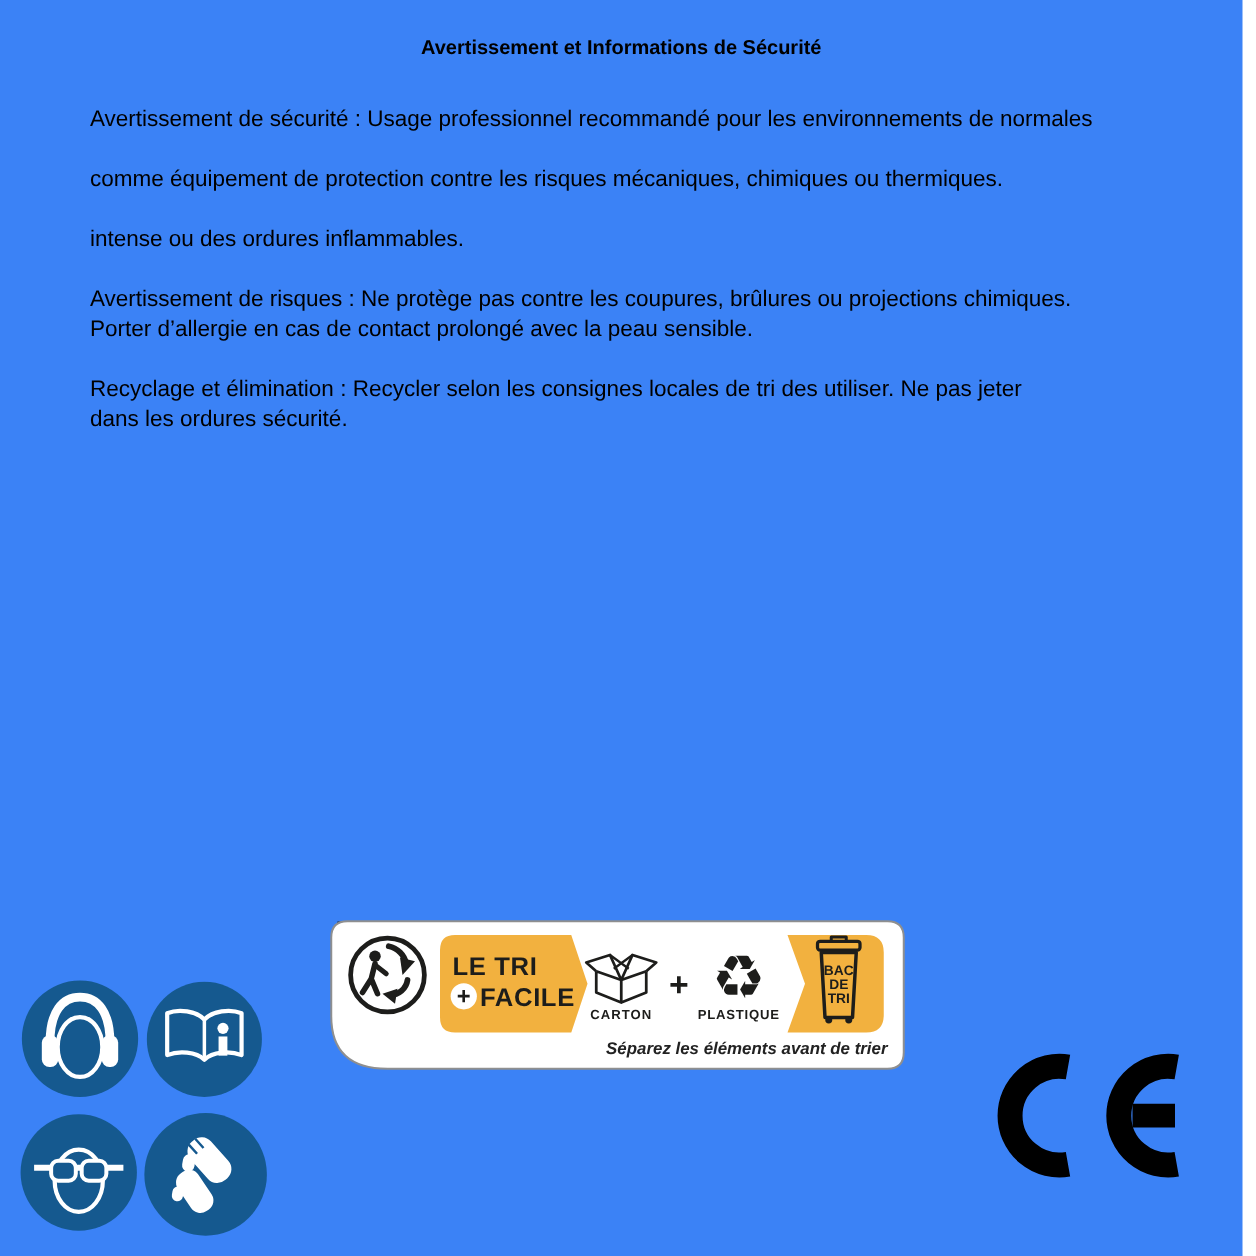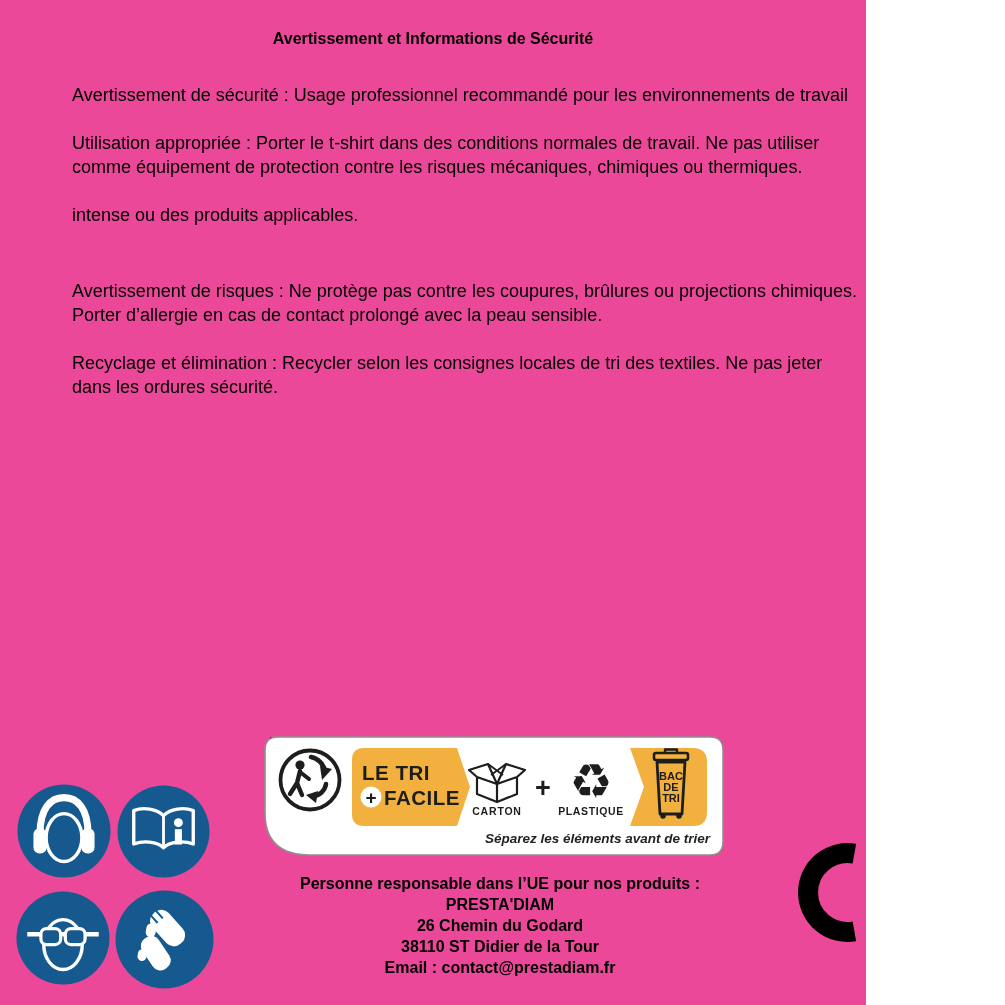--- a/index.html
+++ b/index.html
@@ -1,56 +1,55 @@
 <!DOCTYPE html>
 <html><head>
 <meta charset="utf-8">
 <style>
   html,body{margin:0;padding:0;background:#fff;}
-  .page{position:relative;width:866px;height:1005px;background:#ec4899;overflow:hidden;
+  .page{position:relative;width:994px;height:1005px;background:#3b82f6;overflow:hidden;
         font-family:"Liberation Sans",sans-serif;color:#000;}
   .title{position:absolute;top:29px;left:0;right:0;text-align:center;
          font-size:16px;font-weight:bold;line-height:19px;margin:0;}
   .content{position:absolute;left:72px;top:83px;width:885px;
            font-size:18px;line-height:24px;}
   .para{margin:0 0 24px 0;}
-  .para.gap-before{margin-top:52px;}
+  .para.gap-before{margin-top:24px;}
   .tline{display:block;white-space:nowrap;}
   .picto{position:absolute;}
   .fr-label{position:absolute;left:269px;top:717px;font-size:13.5px;font-weight:bold;color:#1d1d1b;margin-top:17px;}
   .infotri{position:absolute;left:264px;top:736px;}
   .contact{position:absolute;left:252px;top:873px;width:496px;text-align:center;
            font-size:16px;font-weight:bold;line-height:21px;}
   .ce{position:absolute;left:789px;top:838px;}
   svg text{font-family:"Liberation Sans",sans-serif;}
 </style>
 </head>
 <body>
 
 <div class="page">
 
   <h1 class="title">Avertissement et Informations de Sécurité</h1>
 
   <div class="content">
     <p class="para">
-      <span class="tline">Avertissement de sécurité : Usage professionnel recommandé pour les environnements de travail</span>
+      <span class="tline">Avertissement de sécurité : Usage professionnel recommandé pour les environnements de normales</span>
     </p>
     <p class="para">
-      <span class="tline">Utilisation appropriée : Porter le t-shirt dans des conditions normales de travail. Ne pas utiliser</span>
       <span class="tline">comme équipement de protection contre les risques mécaniques, chimiques ou thermiques.</span>
     </p>
     <p class="para">
-      <span class="tline">intense ou des produits applicables.</span>
+      <span class="tline">intense ou des ordures inflammables.</span>
     </p>
     <p class="para gap-before">
       <span class="tline">Avertissement de risques : Ne protège pas contre les coupures, brûlures ou projections chimiques.</span>
       <span class="tline">Porter d’allergie en cas de contact prolongé avec la peau sensible.</span>
     </p>
     <p class="para">
-      <span class="tline">Recyclage et élimination : Recycler selon les consignes locales de tri des textiles. Ne pas jeter</span>
+      <span class="tline">Recyclage et élimination : Recycler selon les consignes locales de tri des utiliser. Ne pas jeter</span>
       <span class="tline">dans les ordures sécurité.</span>
     </p>
   </div>
 
   <svg class="picto" style="left:17px;top:784px" width="94" height="94" viewBox="-50 -50 100 100">
     <circle r="49.5" fill="#15598F"></circle>
     <ellipse cx="0" cy="7" rx="19" ry="25.5" fill="none" stroke="#fff" stroke-width="3.6"></ellipse>
     <path d="M-25.5,3 C-25.5,-23 -15,-35.5 0,-35.5 C15,-35.5 25.5,-23 25.5,3" fill="none" stroke="#fff" stroke-width="7.5"></path>
     <rect x="-32.5" y="-3" width="14" height="27" rx="6.5" fill="#fff"></rect>
     <rect x="18.5" y="-3" width="14" height="27" rx="6.5" fill="#fff"></rect>
@@ -125,27 +124,20 @@
       <circle cx="399" cy="80" r="2.8" fill="#1D1D1B" stroke="none"></circle>
       <circle cx="415" cy="80" r="2.8" fill="#1D1D1B" stroke="none"></circle>
     </g>
     <text x="407" y="44" font-size="11" font-weight="bold" text-anchor="middle" fill="#1D1D1B">BAC</text>
     <text x="407" y="55" font-size="11" font-weight="bold" text-anchor="middle" fill="#1D1D1B">DE</text>
     <text x="407" y="66" font-size="11" font-weight="bold" text-anchor="middle" fill="#1D1D1B">TRI</text>
 
     <text x="446" y="107" font-size="13.5" font-weight="bold" font-style="italic" text-anchor="end" fill="#222">Séparez les éléments avant de trier</text>
   </svg>
 
-  <div class="contact">
-    <div>Personne responsable dans l’UE pour nos produits :</div>
-    <div>PRESTA'DIAM</div>
-    <div>26 Chemin du Godard</div>
-    <div>38110 ST Didier de la Tour</div>
-    <div>Email : contact@prestadiam.fr</div>
-  </div>
 
   <svg class="ce" width="160" height="110" viewBox="0 0 160 110" aria-label="CE">
     <path d="M65.4,15.6 A39.5,39.5 0 1 0 65.4,93.4" fill="none" stroke="#000" stroke-width="20"></path>
     <path d="M152.4,15.6 A39.5,39.5 0 1 0 152.4,93.4" fill="none" stroke="#000" stroke-width="20"></path>
     <path d="M117,54.5 H151" stroke="#000" stroke-width="19"></path>
   </svg>
 
 </div>
 
 </body></html>

